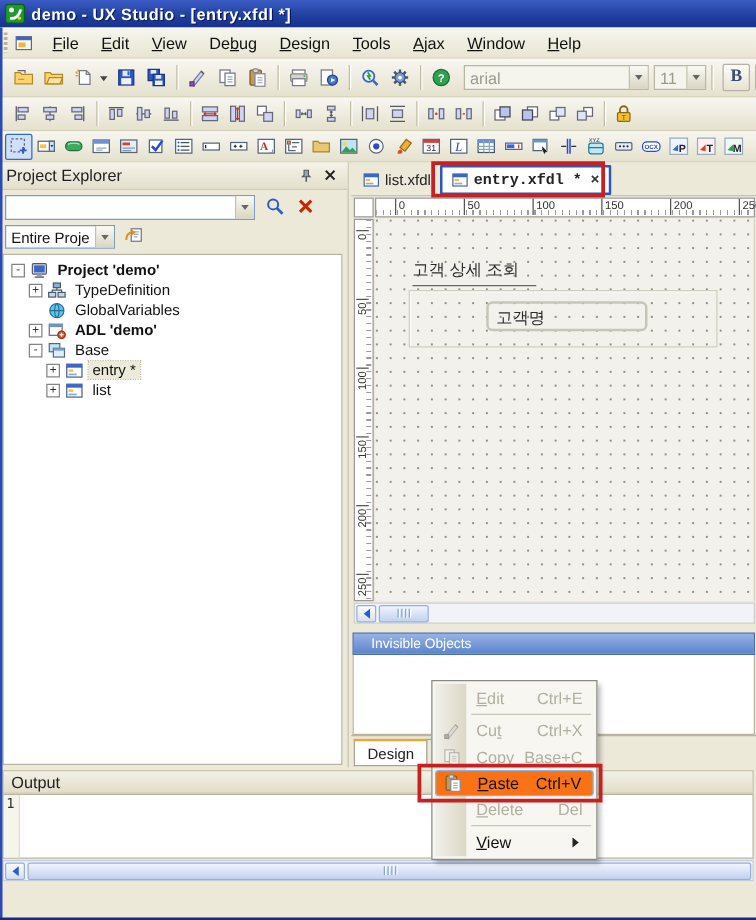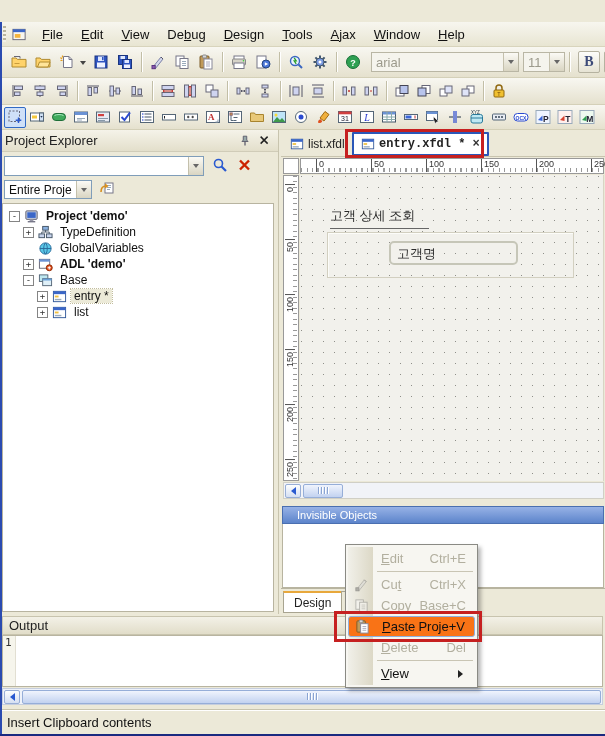--- a/index.html
+++ b/index.html
@@ -175,20 +175,31 @@
     padding-left:7px;color:#111;}
 
   .edge-l{position:absolute;left:0;top:22px;width:2px;height:714px;background:#2b4bb0;z-index:45;}
   .edge-b{position:absolute;left:0;top:734px;width:605px;height:2px;background:#1a2a80;z-index:46;}
 </style>
 </head>
 <body>
 
 <div class="root">
 
+  <div class="titlebar">
+    <span id="appIcon">
+        <svg viewBox="0 0 16 16" width="16" height="16">
+          <rect x="0.5" y="0.5" width="15" height="15" rx="2" fill="#1f9a2e" stroke="#0c5c16"></rect>
+          <path d="M4 11.5c3.5 1 7.5-1.5 8.5-7" stroke="#fff" stroke-width="2.2" fill="none"></path>
+          <circle cx="5.2" cy="5" r="2" fill="#eaf8ea"></circle>
+          <circle cx="11.5" cy="11.5" r="1.3" fill="#ffd040"></circle>
+        </svg>
+      </span>
+    <span class="title-text">demo - UX Studio - [entry.xfdl *]</span>
+  </div>
 
   <div class="menubar">
     <span class="grip"></span>
     <span id="menuWinIcon" style="margin:0 6px 0 2px;">
         <svg viewBox="0 0 16 16" width="15" height="15">
           <rect x="1" y="2.5" width="13" height="11" fill="#f8f6ee" stroke="#667"></rect>
           <rect x="1" y="2.5" width="13" height="3" fill="#3a66c8"></rect>
           <rect x="3" y="7.5" width="6" height="4" fill="#f4b43c"></rect>
         </svg>
       </span>
@@ -865,23 +876,20 @@
         </span>
       <span class="sc-thumb out-thumb">
           <i></i>
           <i></i>
           <i></i>
           <i></i>
         </span>
     </div>
   </div>
 
-  <div class="statusbar">
-    <span>Insert Clipboard contents</span>
-  </div>
 
   <div class="ctxmenu" id="ctxmenu">
     <div class="ctx-strip"></div>
     <div id="ctxItems" style="position:relative;">
         <div class="ctx-item disabled">
           <span class="ctx-icon dis"></span>
           <span class="ctx-label"><u>E</u>dit</span>
           <span class="ctx-short">Ctrl+E</span>
         </div>
         <div class="ctx-sep"></div>
@@ -910,21 +918,21 @@
         <div class="ctx-item hl">
           <span class="ctx-icon">
             <svg viewBox="0 0 16 16" width="15" height="15">
               <rect x="2" y="2" width="9" height="12" rx="1" fill="#c09a5a" stroke="#7c5c28"></rect>
               <rect x="4.5" y="1" width="4" height="3" rx="1" fill="#d8d8d8" stroke="#888"></rect>
               <rect x="6" y="5" width="8" height="10" fill="#fff" stroke="#889"></rect>
               <path d="M8 8h4M8 10h4M8 12h4" stroke="#aab"></path>
             </svg>
           </span>
           <span class="ctx-label"><u>P</u>aste</span>
-          <span class="ctx-short">Proje+V</span>
+          <span class="ctx-short">Ctrl+V</span>
         </div>
         <div class="ctx-item disabled">
           <span class="ctx-icon dis"></span>
           <span class="ctx-label"><u>D</u>elete</span>
           <span class="ctx-short">Del</span>
         </div>
         <div class="ctx-sep"></div>
         <div class="ctx-item">
           <span class="ctx-icon"></span>
           <span class="ctx-label"><u>V</u>iew</span>

